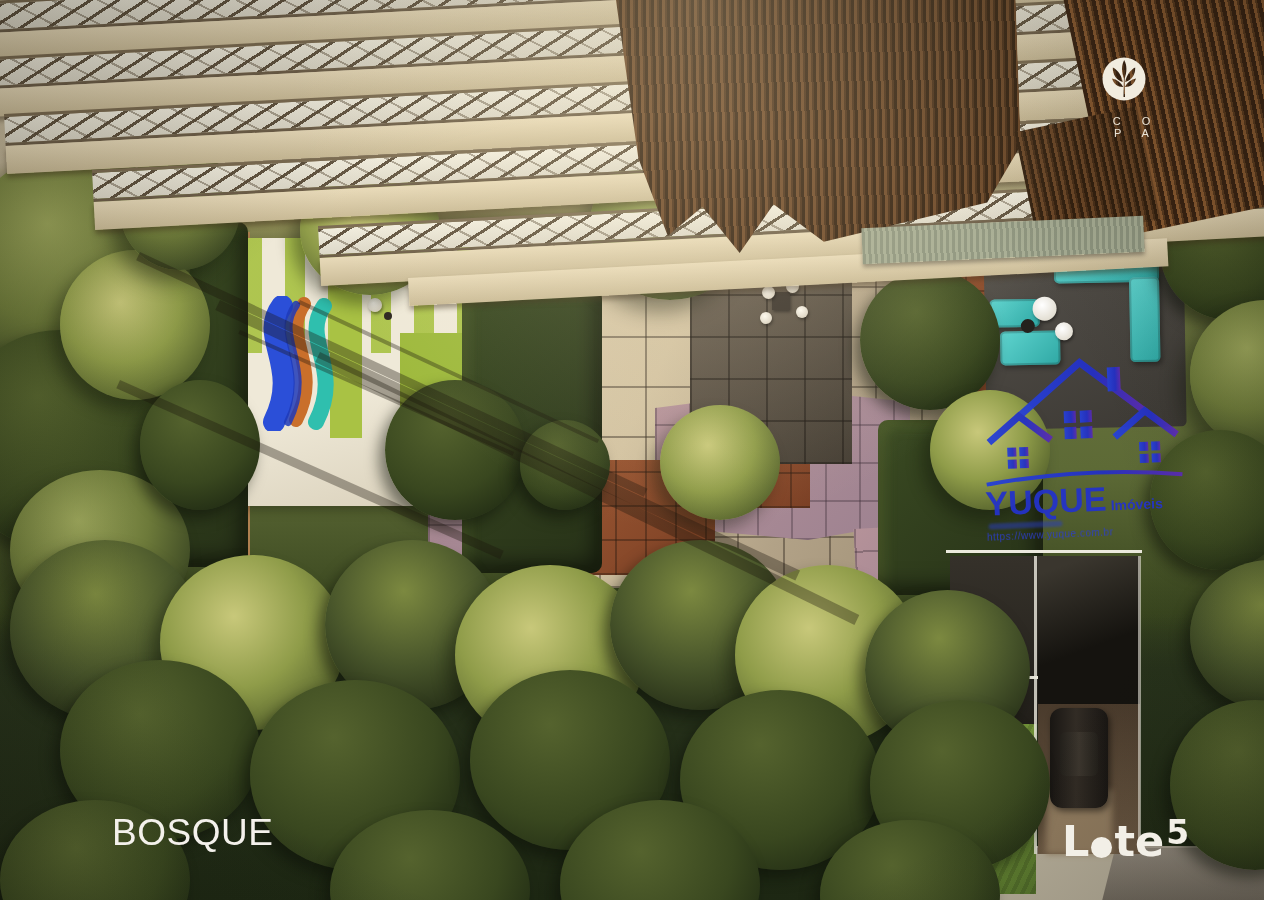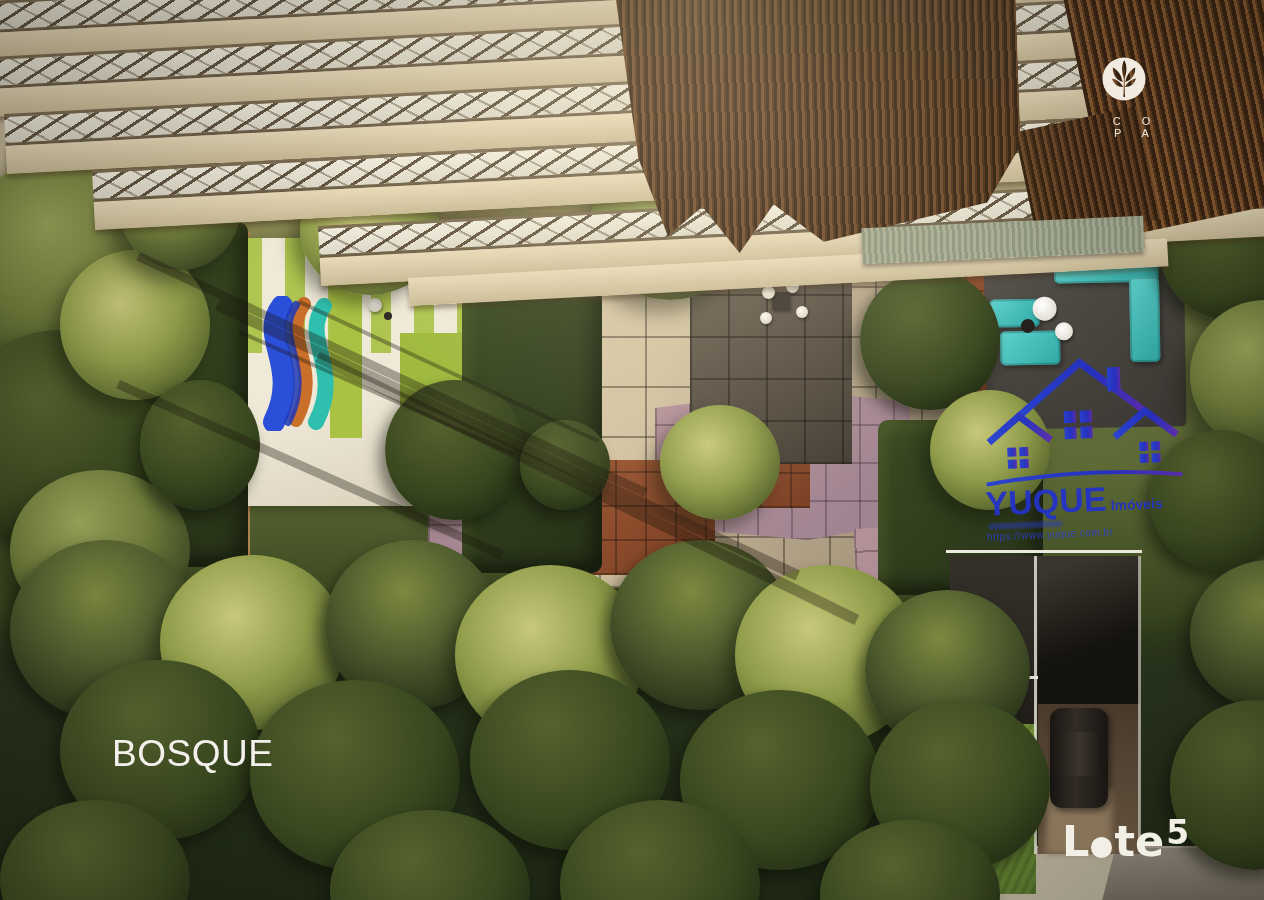--- a/index.html
+++ b/index.html
@@ -105,21 +105,21 @@
 
   
   .copa{left:1078px;top:56px;width:92px;text-align:center;}
   .copa-label{margin-top:9px;font-size:11px;letter-spacing:9px;padding-left:24px;color:#ece6d9;}
   .yuque{left:983px;top:348px;width:224px;transform:rotate(-2.5deg);opacity:.95;}
   .yq-row{display:flex;align-items:baseline;margin-top:-4px;}
   .yq-brand{font-size:34px;font-weight:bold;color:#2433c8;letter-spacing:0;line-height:1;}
   .yq-suffix{font-size:14px;font-weight:bold;color:#2433c8;margin-left:4px;}
   .yq-smudge{width:74px;height:6px;margin:3px 0 2px 2px;background:rgba(40,60,200,.5);filter:blur(1.2px);border-radius:3px;}
   .yq-url{font-size:10px;color:rgba(45,62,205,.92);letter-spacing:.5px;filter:blur(.4px);}
-  .caption{left:112px;top:725px;color:#f4f1ec;font-size:37px;line-height:57px;letter-spacing:.5px;}
+  .caption{left:112px;top:804px;color:#f4f1ec;font-size:37px;line-height:57px;letter-spacing:.5px;}
   .lote{left:1062px;top:820px;display:flex;align-items:flex-end;color:#f2efe7;
     font-family:"DejaVu Sans",sans-serif;font-weight:bold;}
   .lote .big{font-size:43px;line-height:1;}
   .lot-disc{width:21px;height:21px;border-radius:50%;background:#f2efe7;margin:0 2px 5px 2px;}
   .lote .num{font-size:33px;line-height:1;position:relative;top:-14px;margin-left:2px;}
 </style>
 </head>
 <body>
 
 <div class="canvas">

